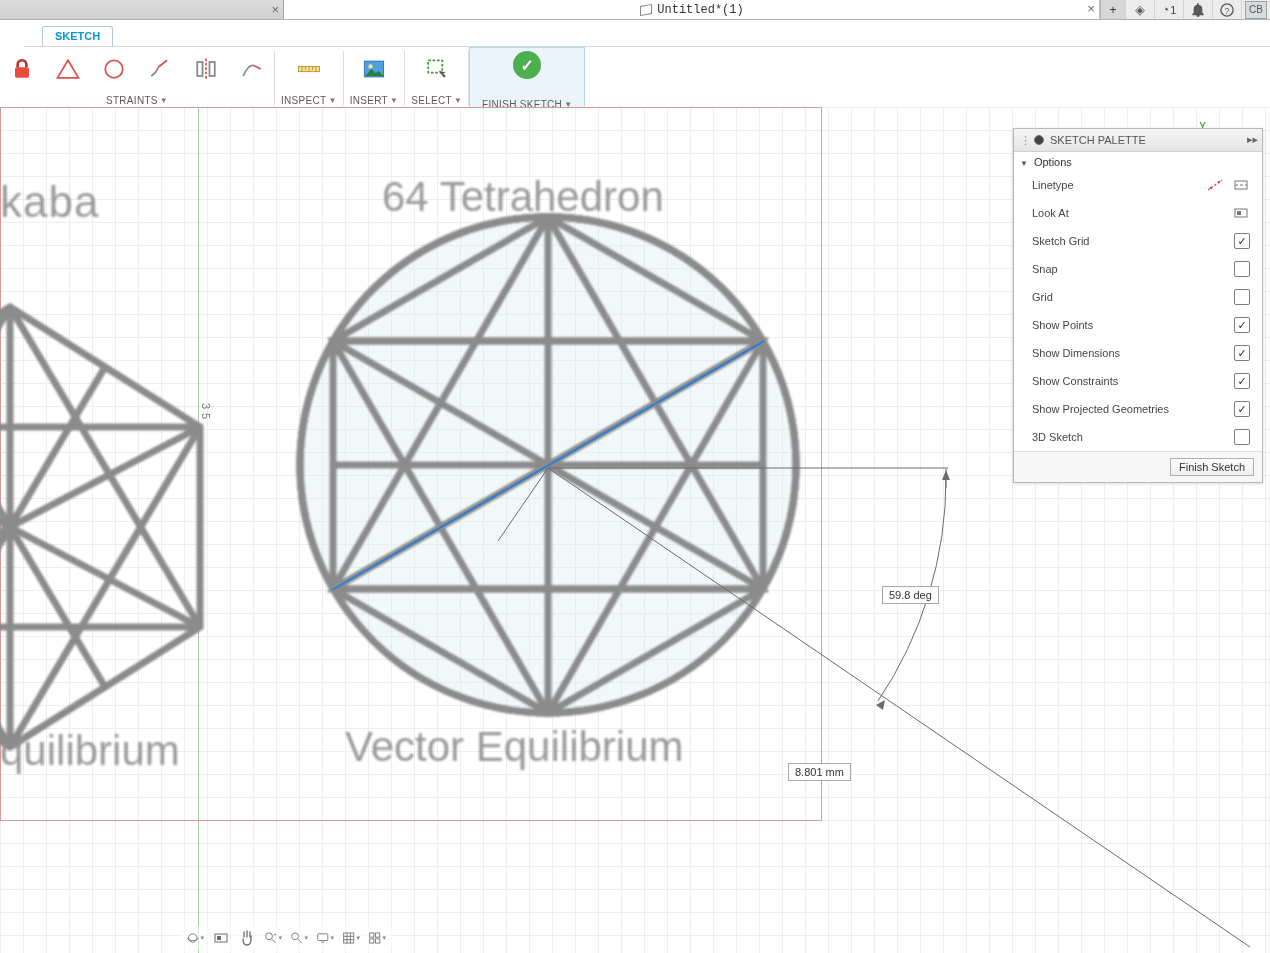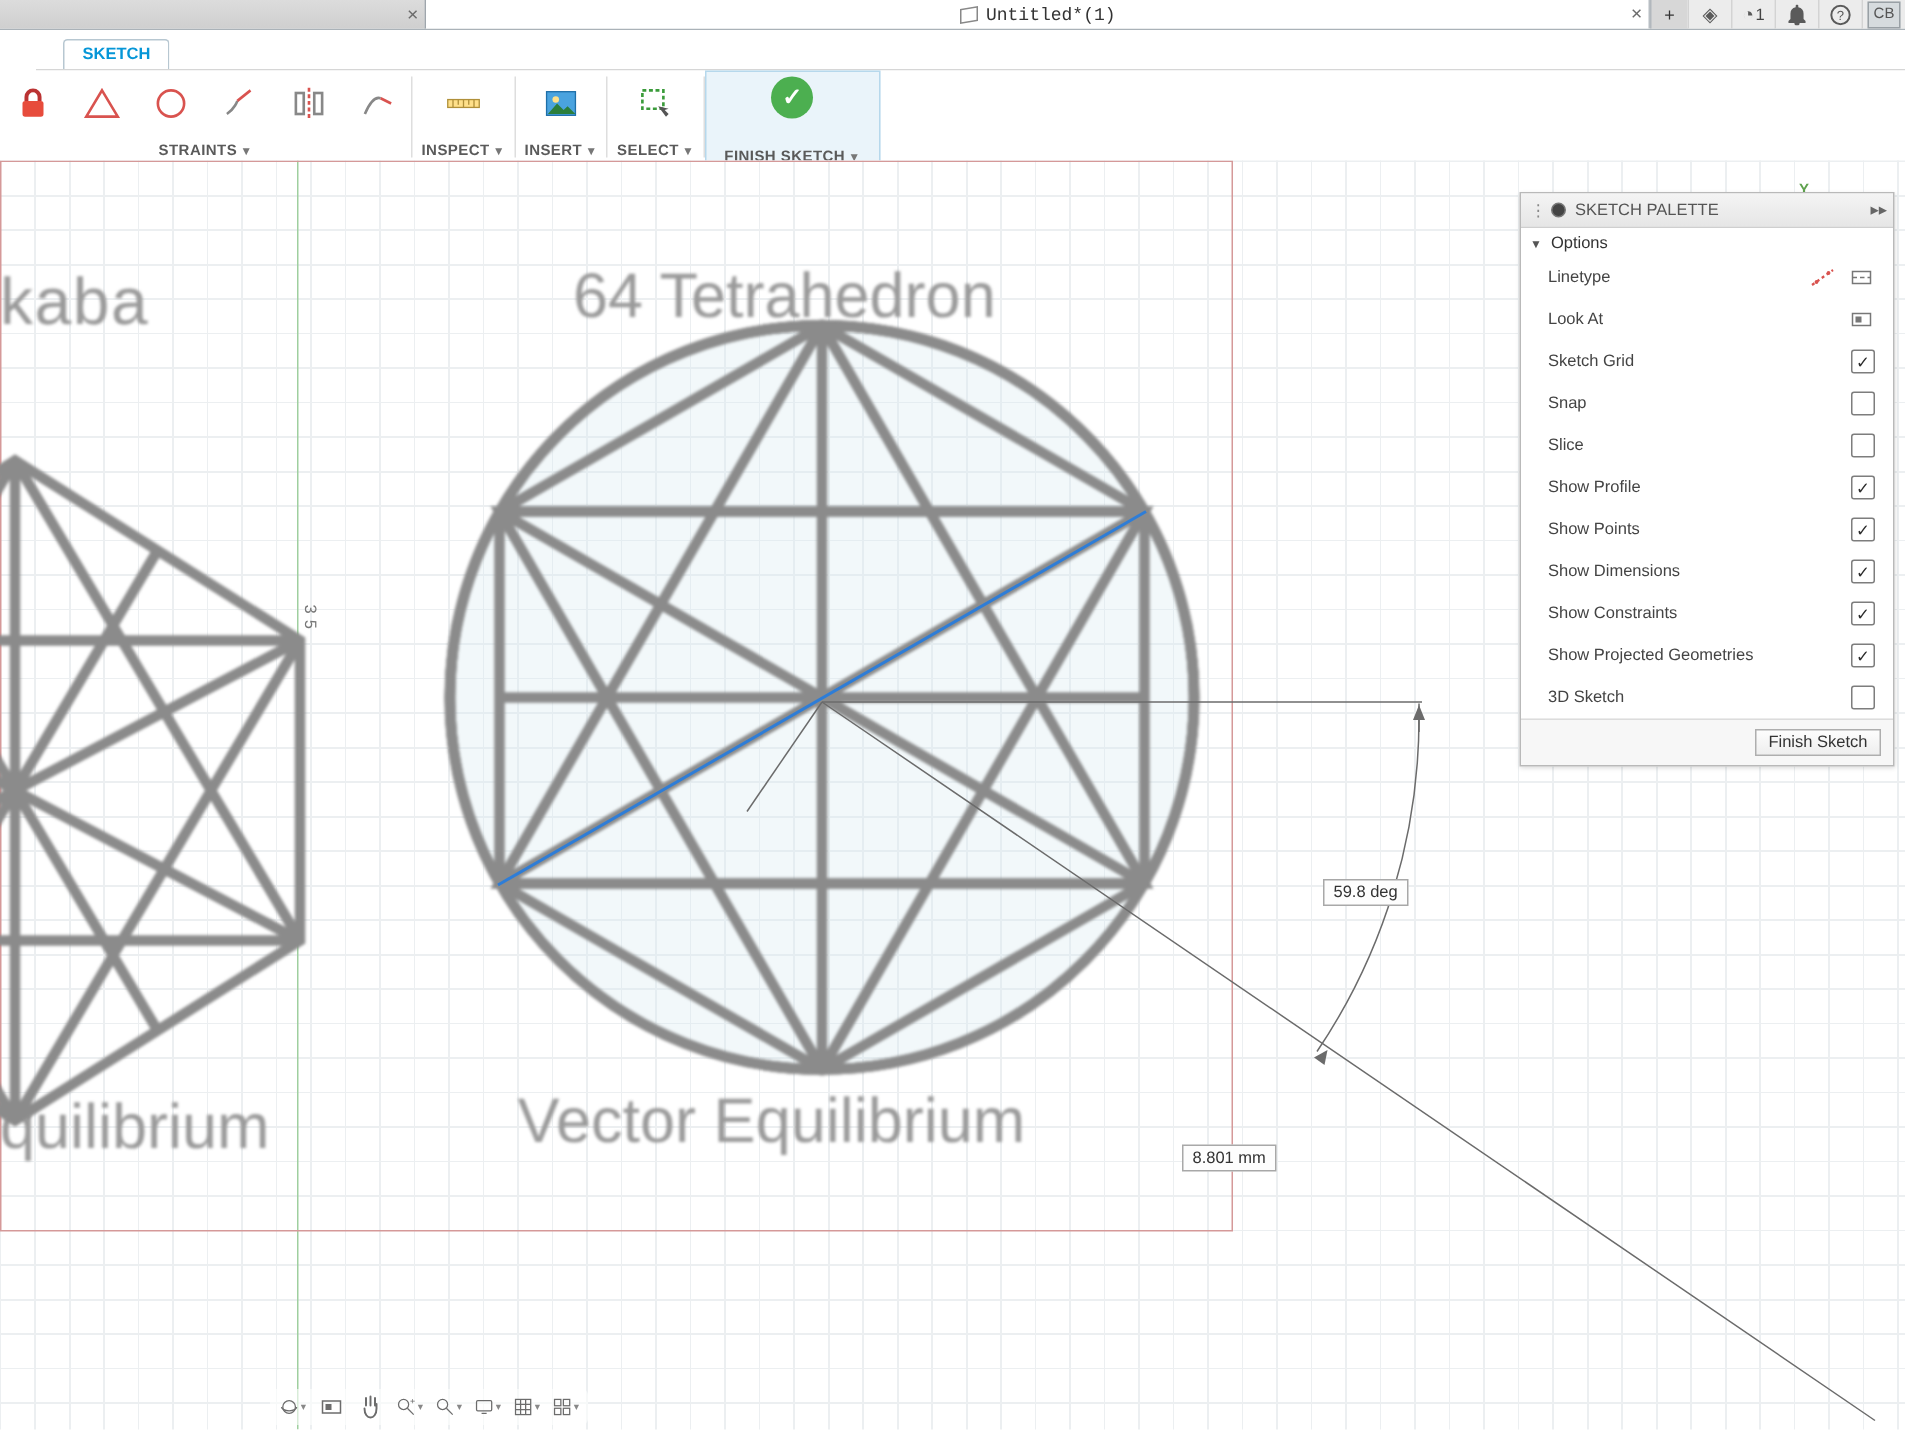--- a/index.html
+++ b/index.html
@@ -28,21 +28,21 @@
   .ricon.avatar{border-radius:0;}
   .avatar-badge{width:20px;height:16px;background:#d6dbde;border:1px solid #99a0a5;display:flex;align-items:center;justify-content:center;font-size:10px;color:#555;}
   .ricon .ncount{font-size:11px;margin-left:1px;color:#444;}
   
   .sketchtab-row{height:26px;border-bottom:1px solid #d6d6d6;display:flex;align-items:flex-end;padding-left:18px;background:#fff;margin-left:24px;}
   .sketchtab{padding:3px 12px 4px;border:1px solid #b7c7d1;border-bottom:none;background:#fff;color:var(--accent);font-weight:bold;font-size:11px;border-radius:3px 3px 0 0;}
   
   .toolbar{height:62px;border-bottom:1px solid #c2c2c2;display:flex;align-items:stretch;background:var(--toolbar-bg);}
   .tool-group{display:flex;flex-direction:column;align-items:center;justify-content:space-between;padding:2px 6px 0;}
   .tool-icons{display:flex;align-items:center;gap:14px;height:40px;}
-  .tool-label{font-size:10px;letter-spacing:.3px;color:#5a5a5a;display:flex;align-items:center;height:18px;gap:2px;font-weight:bold;}
+  .tool-label{font-size:10px;letter-spacing:.3px;color:#5a5a5a;display:flex;align-items:center;height:18px;gap:2px;}
   .tool-label .caret{font-size:8px;color:#777;}
   .vsep{width:1px;background:#dedede;margin:4px 0;}
   .ticon{width:32px;height:32px;display:flex;align-items:center;justify-content:center;}
   .ticon svg{width:28px;height:28px;}
   .btn-finish{background:#eaf4fa;border:1px solid #b6d8ec;height:100%;display:flex;flex-direction:column;align-items:center;justify-content:space-between;padding:3px 12px 0;}
   .btn-finish .check{width:28px;height:28px;border-radius:50%;background:#4caf50;display:flex;align-items:center;justify-content:center;color:#fff;font-size:16px;font-weight:bold;}
   
   .canvas{position:absolute;left:0;top:107px;right:0;bottom:0;background:
       repeating-linear-gradient(to right , var(--gridline) 0 1px, transparent 1px 23px),
       repeating-linear-gradient(to bottom, var(--gridline) 0 1px, transparent 1px 23px),
@@ -423,29 +423,23 @@
           <span class="chk on"></span>
         </span>
       </div>
       <div class="pal-row">
         <span>Snap</span>
         <span class="pal-ctrl">
           <span class="chk"></span>
         </span>
       </div>
       <div class="pal-row">
-        <span>Slice</span>
+        <span>Grid</span>
         <span class="pal-ctrl">
           <span class="chk"></span>
-        </span>
-      </div>
-      <div class="pal-row">
-        <span>Show Profile</span>
-        <span class="pal-ctrl">
-          <span class="chk on"></span>
         </span>
       </div>
       <div class="pal-row">
         <span>Show Points</span>
         <span class="pal-ctrl">
           <span class="chk on"></span>
         </span>
       </div>
       <div class="pal-row">
         <span>Show Dimensions</span>

